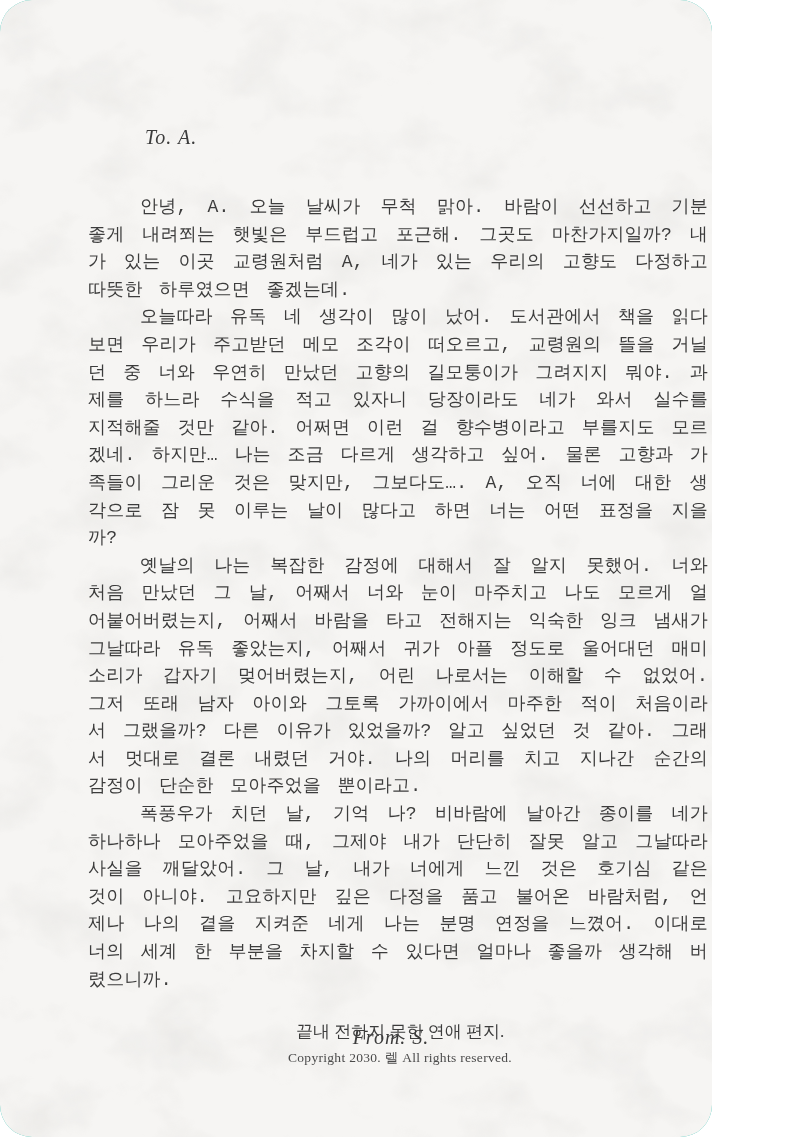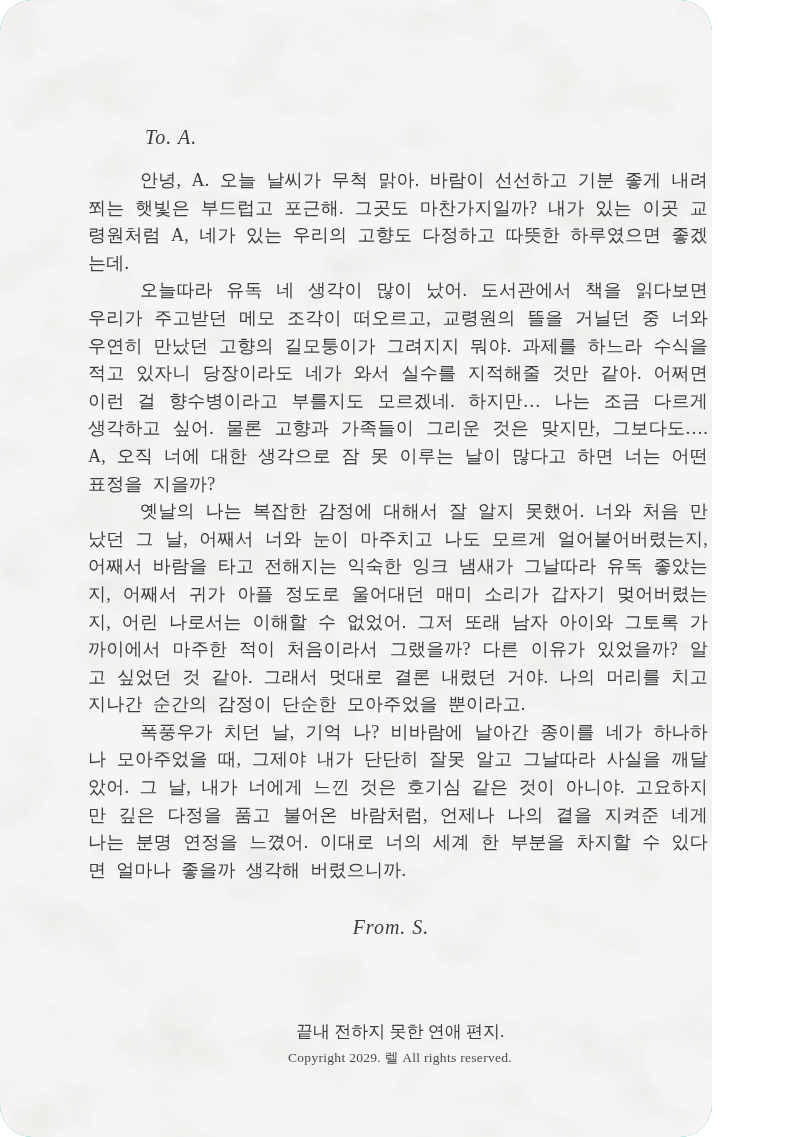--- a/index.html
+++ b/index.html
@@ -23,21 +23,21 @@
     left: 88px;
     top: 0;
     width: 620px;
   }
   .salutation {
     margin: 126px 0 0 57px;
     font-style: italic;
     font-size: 20px;
     letter-spacing: 1px;
   }
-  .letter-body { margin-top: 18px; }
+  .letter-body { margin-top: 45px; font-family: Liberation Mono, monospace; }
   .letter-body p {
     margin: 0;
     font-size: 18px;
     line-height: 27.6px;
     text-align: justify;
     text-indent: 52px;
     word-spacing: 0.30em;
     letter-spacing: 0.2px;
   }
   .signoff {
@@ -96,16 +96,16 @@
       <p>옛날의 나는 복잡한 감정에 대해서 잘 알지 못했어. 너와 처음 만났던 그 날, 어째서 너와 눈이 마주치고 나도 모르게 얼어붙어버렸는지, 어째서 바람을 타고 전해지는 익숙한 잉크 냄새가 그날따라 유독 좋았는지, 어째서 귀가 아플 정도로 울어대던 매미 소리가 갑자기 멎어버렸는지, 어린 나로서는 이해할 수 없었어. 그저 또래 남자 아이와 그토록 가까이에서 마주한 적이 처음이라서 그랬을까? 다른 이유가 있었을까? 알고 싶었던 것 같아. 그래서 멋대로 결론 내렸던 거야. 나의 머리를 치고 지나간 순간의 감정이 단순한 모아주었을 뿐이라고.</p>
       <p>폭풍우가 치던 날, 기억 나? 비바람에 날아간 종이를 네가 하나하나 모아주었을 때, 그제야 내가 단단히 잘못 알고 그날따라 사실을 깨달았어. 그 날, 내가 너에게 느낀 것은 호기심 같은 것이 아니야. 고요하지만 깊은 다정을 품고 불어온 바람처럼, 언제나 나의 곁을 지켜준 네게 나는 분명 연정을 느꼈어. 이대로 너의 세계 한 부분을 차지할 수 있다면 얼마나 좋을까 생각해 버렸으니까.</p>
     </div>
 
     <div class="signoff">From.  S.</div>
 
   </div>
 
   <div class="footer">
     <div class="footer-title">끝내 전하지 못한 연애 편지.</div>
-    <div class="footer-copy">Copyright 2029. 렐 All rights reserved.</div>
+    <div class="footer-copy">Copyright 2030. 렐 All rights reserved.</div>
   </div>
 
 </div>
 
 </body></html>

